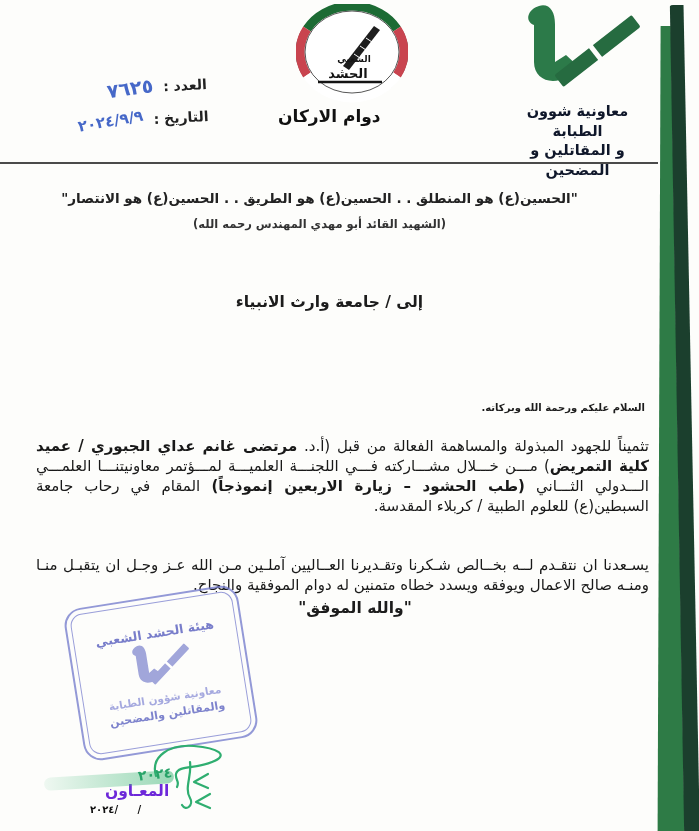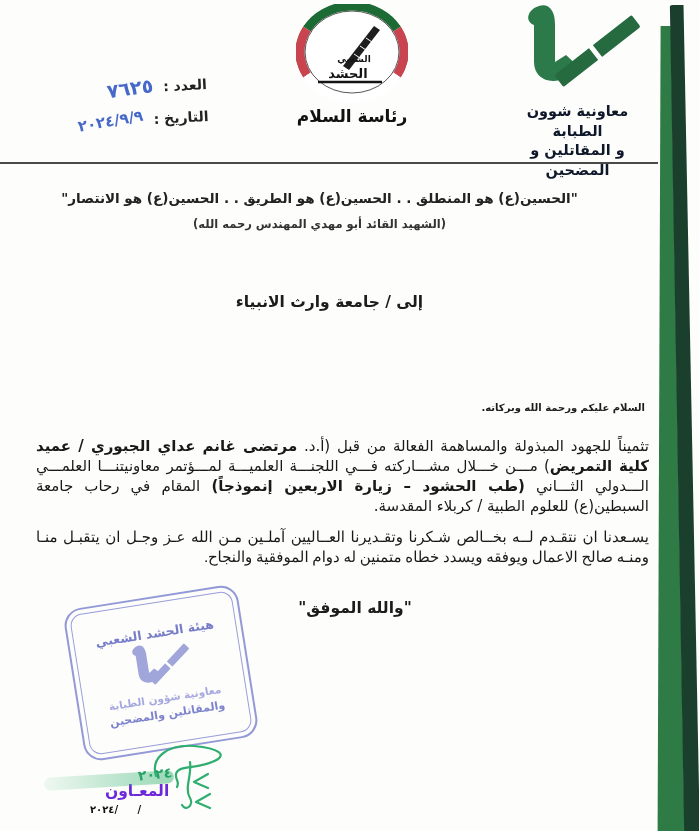--- a/index.html
+++ b/index.html
@@ -10,36 +10,36 @@
   }
   
   .edge-strip{position:absolute;}
   
   .ref-block{position:absolute;left:18px;top:78px;width:190px;transform:rotate(-3deg);}
   .ref-row{display:flex;align-items:center;gap:10px;margin-bottom:12px;justify-content:flex-start;}
   .ref-label{font-size:14px;color:#222;font-weight:bold;white-space:nowrap;}
   .hand{color:#4668c8;font-weight:bold;white-space:nowrap;}
   .hand-number{font-size:19px;letter-spacing:3px;transform:rotate(-5deg);}
   .hand-date{font-size:15px;transform:rotate(-7deg);direction:ltr;unicode-bidi:embed;}
-  .seal-block{position:absolute;left:278px;top:4px;width:148px;text-align:center;}
+  .seal-block{position:absolute;left:278px;top:4px;width:148px;text-align:left;}
   .seal-title{font-size:17px;font-weight:bold;margin-top:2px;color:#111;}
   .dir-block{position:absolute;left:505px;top:2px;width:145px;text-align:center;}
   .dir-text{font-size:14.5px;font-weight:bold;line-height:1.35;color:#0f172a;margin-top:4px;}
   .sep{position:absolute;left:0;top:162px;width:658px;height:2px;background:#4a4a4a;}
   
   .quote{position:absolute;left:40px;right:100px;top:190px;text-align:center;}
   .quote-line{font-size:13.5px;font-weight:bold;color:#222;}
   .quote-attr{font-size:11.5px;font-weight:bold;color:#333;margin-top:11px;}
   
   .to-line{position:absolute;left:60px;right:100px;top:293px;text-align:center;font-size:15.5px;font-weight:bold;}
   .subject-line{position:absolute;left:60px;right:100px;top:344px;text-align:center;font-size:15.5px;font-weight:bold;}
   .greeting{position:absolute;right:54px;top:402px;font-size:10px;font-weight:bold;}
   .para{position:absolute;right:50px;left:36px;font-size:15px;line-height:20px;text-align:justify;color:#191919;}
   .p1{top:421px;}
-  .p2{top:512px;font-family:Liberation Serif, serif;}
+  .p2{top:540px;}
   .b{font-weight:bold;}
   .closing{position:absolute;left:270px;width:170px;top:599px;text-align:center;font-size:15.5px;font-weight:bold;}
   
   .stamp{
     position:absolute;left:73px;top:596px;width:172px;height:150px;
     transform:rotate(-9deg);border:2.5px solid rgba(118,124,205,.85);border-radius:18px;
     display:flex;align-items:stretch;justify-content:stretch;opacity:.92;
   }
   .stamp-inner{
     flex:1;margin:4px;border:1.5px solid rgba(118,124,205,.8);border-radius:12px;
@@ -88,21 +88,21 @@
       <ellipse cx="56" cy="48" rx="47" ry="41" fill="#ffffff" stroke="#444" stroke-width="0.9"></ellipse>
       <text x="56" y="16" text-anchor="middle" font-size="6" font-weight="bold" fill="#ffffff">جمهورية العراق</text>
       <polygon points="47,62 78,22 84,26 53,66" fill="#1e1e1e"></polygon>
       <line x1="58" y1="50" x2="64" y2="54" stroke="#fff" stroke-width="1"></line>
       <line x1="64" y1="42" x2="70" y2="46" stroke="#fff" stroke-width="1"></line>
       <line x1="70" y1="34" x2="76" y2="38" stroke="#fff" stroke-width="1"></line>
       <text x="58" y="58" text-anchor="middle" font-size="9" font-weight="bold" fill="#141414">الشعبي</text>
       <text x="52" y="74" text-anchor="middle" font-size="13" font-weight="bold" fill="#141414">الحشد</text>
       <line x1="22" y1="78" x2="86" y2="78" stroke="#141414" stroke-width="2.5"></line>
     </svg>
-    <div class="seal-title">رئاسة السلام</div>
+    <div class="seal-title">دوام الاركان</div>
   </div>
 
   <div class="dir-block">
     <svg width="130" height="96" viewBox="0 0 130 96" style="margin:0 auto;">
       <path d="M 26,4 C 15,7 11,19 21,23 L 21,60 C 21,77 38,84 54,75 L 68,67 L 53,53 L 42,60 L 42,22 C 42,9 36,1 26,4 Z" fill="#2c7a49"></path>
       <rect x="36" y="42" width="98" height="15" rx="2" transform="rotate(-38 84 50)" fill="#266b40"></rect>
       <rect x="80" y="39" width="5" height="20" transform="rotate(-38 84 50)" fill="#fdfdfb"></rect>
     </svg>
     <div class="dir-text">
       <div>معاونية شوون الطبابة</div>

